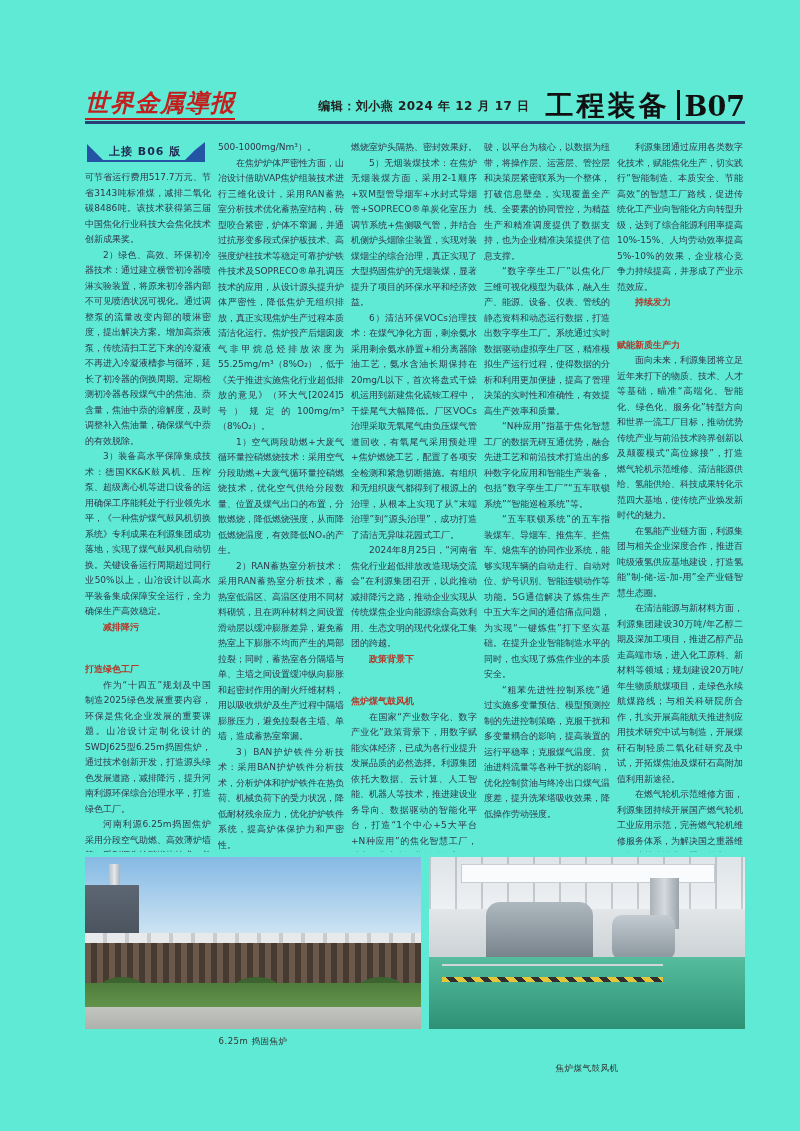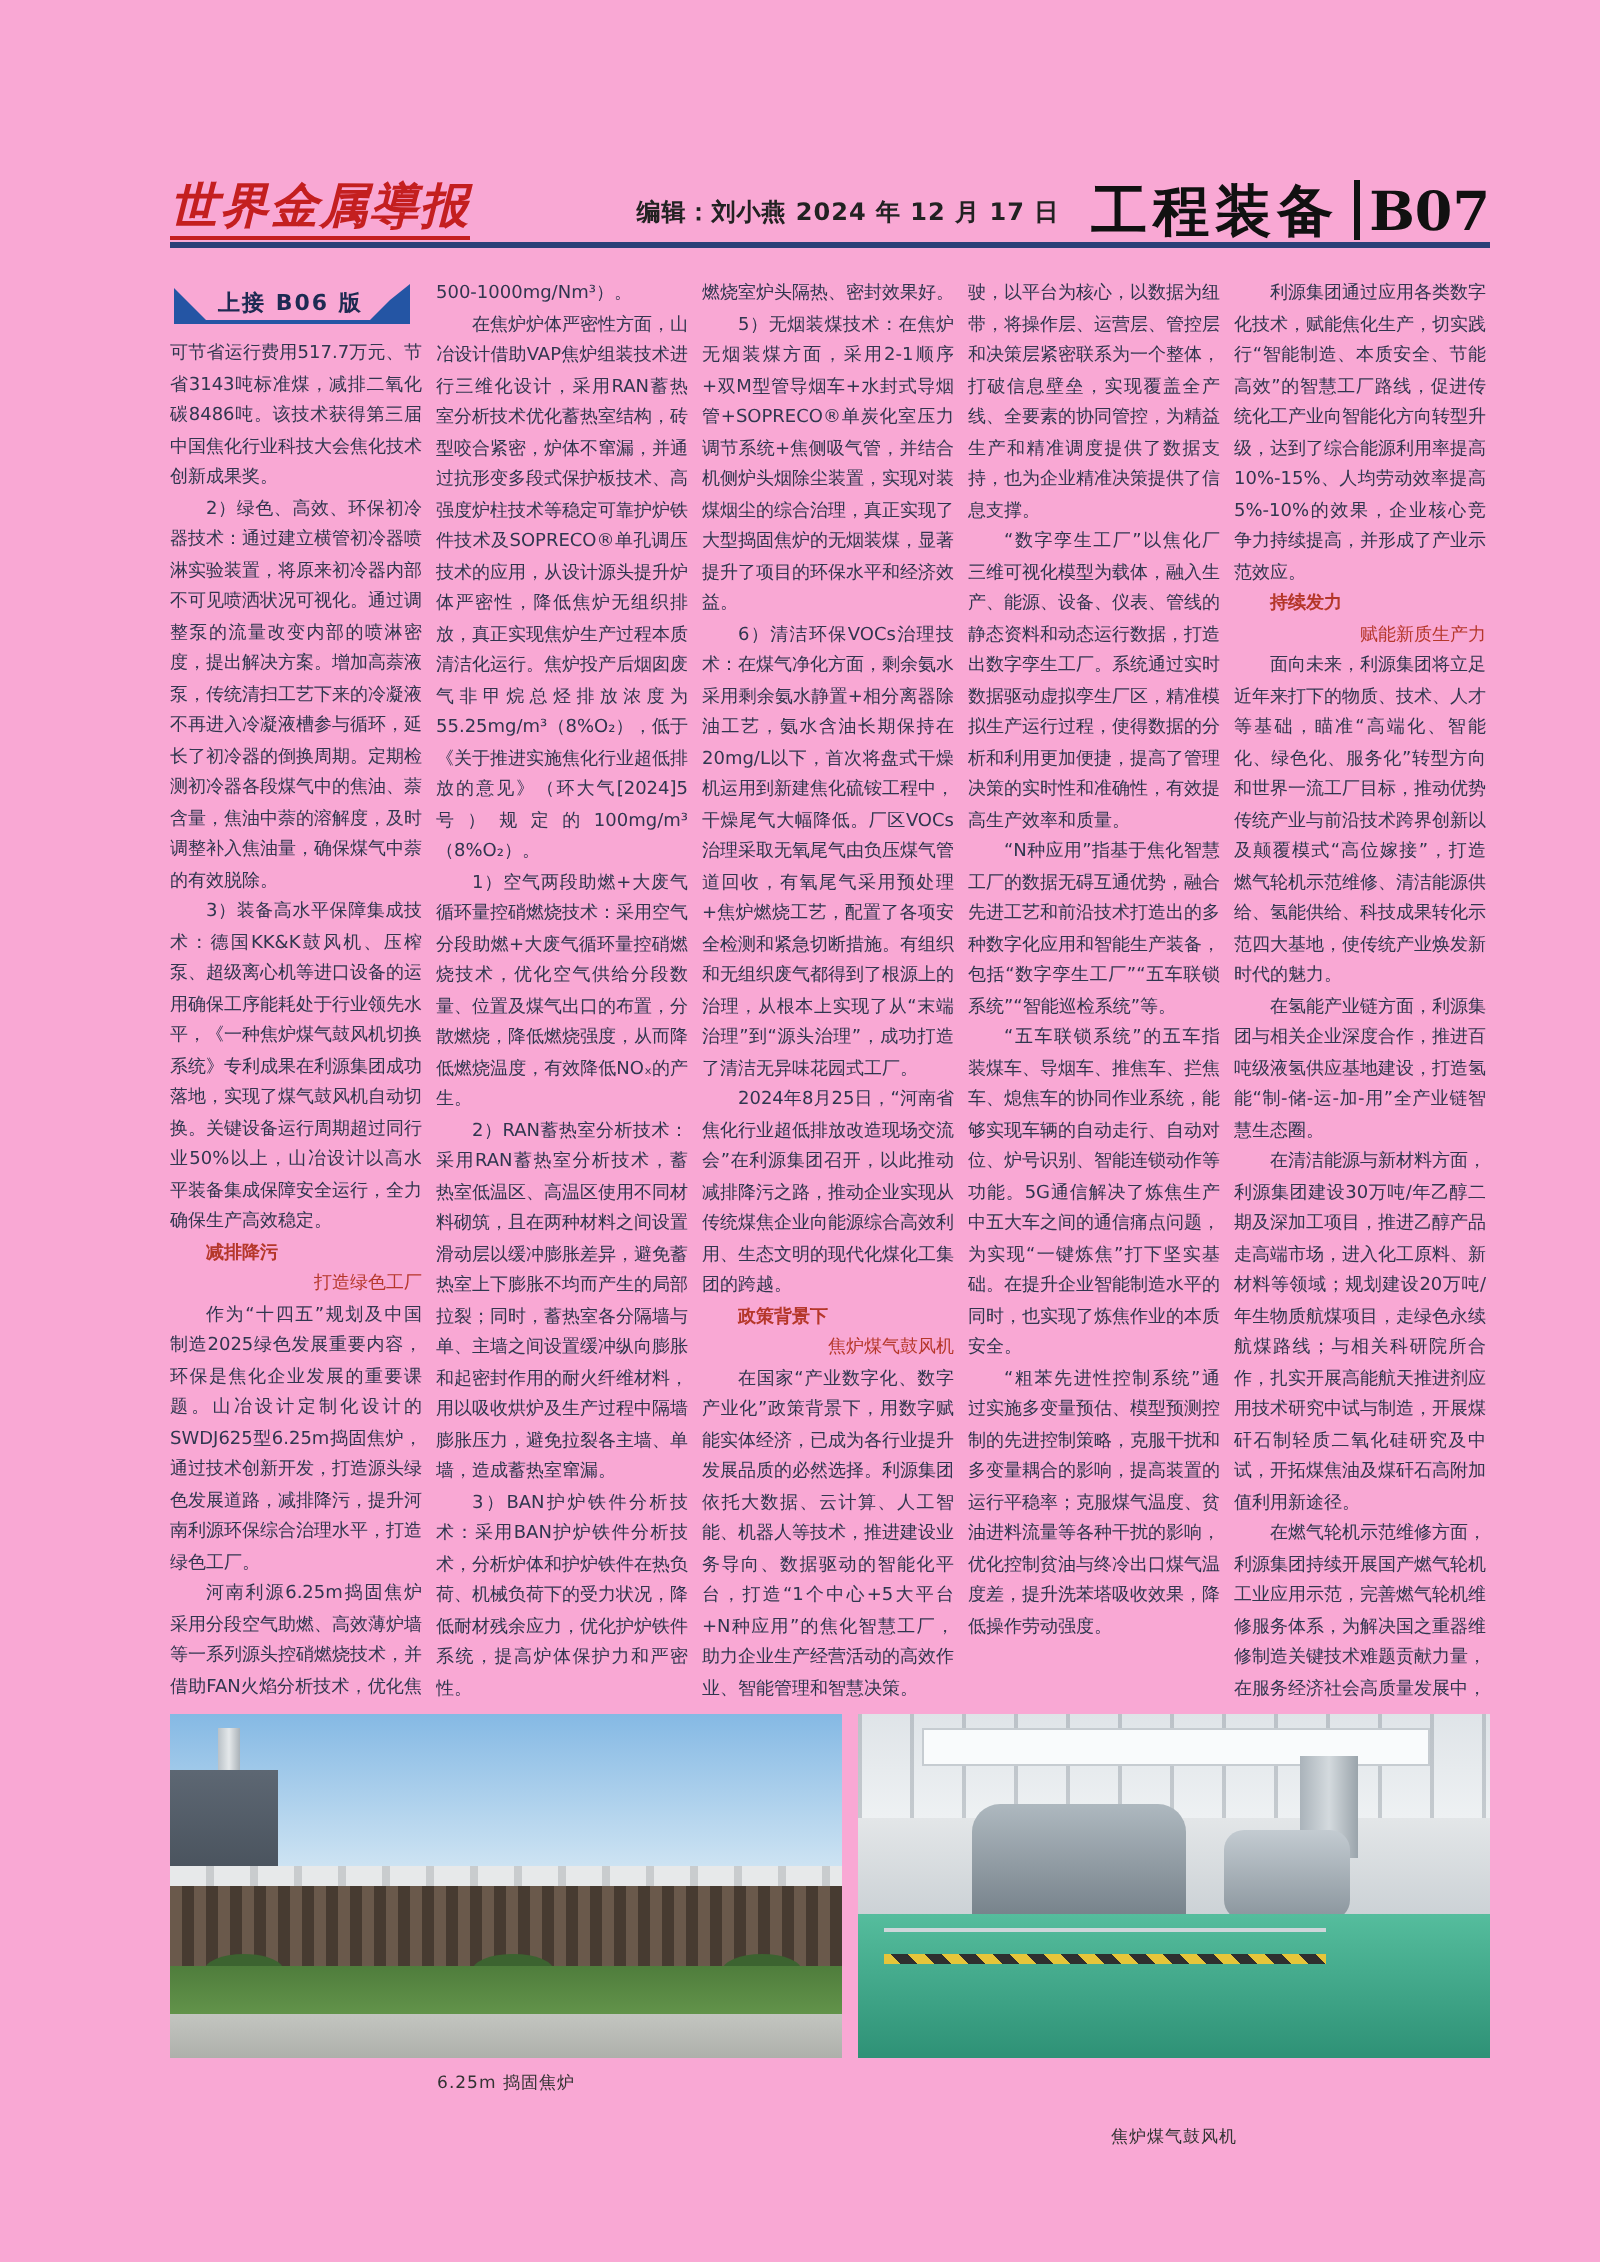--- a/index.html
+++ b/index.html
@@ -1,37 +1,37 @@
 <!DOCTYPE html>
 <html><head>
 <meta charset="utf-8">
 <style>
   html,body{margin:0;padding:0;background:#ffffff;}
-  .page{position:relative;width:800px;height:1131px;background:#f9a8d4;overflow:hidden;
+  .page{position:relative;width:800px;height:1131px;background:#5eead4;overflow:hidden;
         font-family:"DejaVu Sans","Liberation Sans",sans-serif;color:#30364f;}
   
   .header{position:absolute;top:84px;left:85px;width:660px;height:36px;display:flex;align-items:flex-end;}
   .masthead{font-family:"DejaVu Serif","Liberation Serif",serif;font-weight:bold;font-style:italic;
             font-size:24px;color:#c41f1f;letter-spacing:1px;line-height:1;padding-bottom:3px;
             border-bottom:2px solid #c41f1f;}
   .editor-date{margin-left:auto;margin-right:16px;font-size:12px;font-weight:bold;color:#222;
                padding-bottom:5px;letter-spacing:.5px;white-space:nowrap;}
   .section-block{display:flex;align-items:flex-end;white-space:nowrap;}
   .section-title{font-size:28px;font-weight:bold;color:#111;letter-spacing:3px;line-height:1;}
   .vbar{width:3px;height:30px;background:#111;margin:0 5px 0 7px;}
   .page-no{font-family:"DejaVu Serif","Liberation Serif",serif;font-size:27px;font-weight:bold;color:#111;line-height:1;}
   .rule{position:absolute;top:121px;left:85px;width:660px;height:3px;background:#2b3f77;}
   
   .article{position:absolute;top:140px;left:85px;width:660px;height:712px;display:flex;gap:7px;overflow:hidden;}
   .col{width:126px;min-width:126px;overflow:hidden;}
   .blk{font-size:9px;line-height:15.5px;text-align:justify;margin:0;}
   .blk.p{text-indent:2em;}
   .blk.cont{text-indent:0;}
   .blk.h1{color:#b5372a;font-weight:bold;text-indent:2em;text-align:left;}
-  .blk.h2{color:#b5372a;font-weight:normal;text-align:right;text-indent:0;}
+  .blk.h2{color:#b5372a;font-weight:bold;text-align:left;text-indent:0;margin-top:27px;}
   
   .banner{position:relative;width:118px;height:18px;margin:2px 0 8px 2px;border-bottom:2px solid #2455a4;}
   .banner .tri-left{position:absolute;left:0;bottom:0;width:0;height:0;
         border-left:16px solid #2455a4;border-top:16px solid transparent;}
   .banner .tri-right{position:absolute;right:0;bottom:0;width:0;height:0;
         border-right:10px solid #2455a4;border-bottom:10px solid #2455a4;border-left:10px solid transparent;border-top:8px solid transparent;}
   .banner .banner-label{position:absolute;left:22px;top:2px;font-size:11px;font-weight:bold;color:#1d2a52;letter-spacing:1px;white-space:nowrap;}
   
   .photos{position:absolute;top:857px;left:85px;width:660px;height:172px;display:flex;gap:8px;}
   .photo{position:relative;overflow:hidden;background:#9db6c6;}

